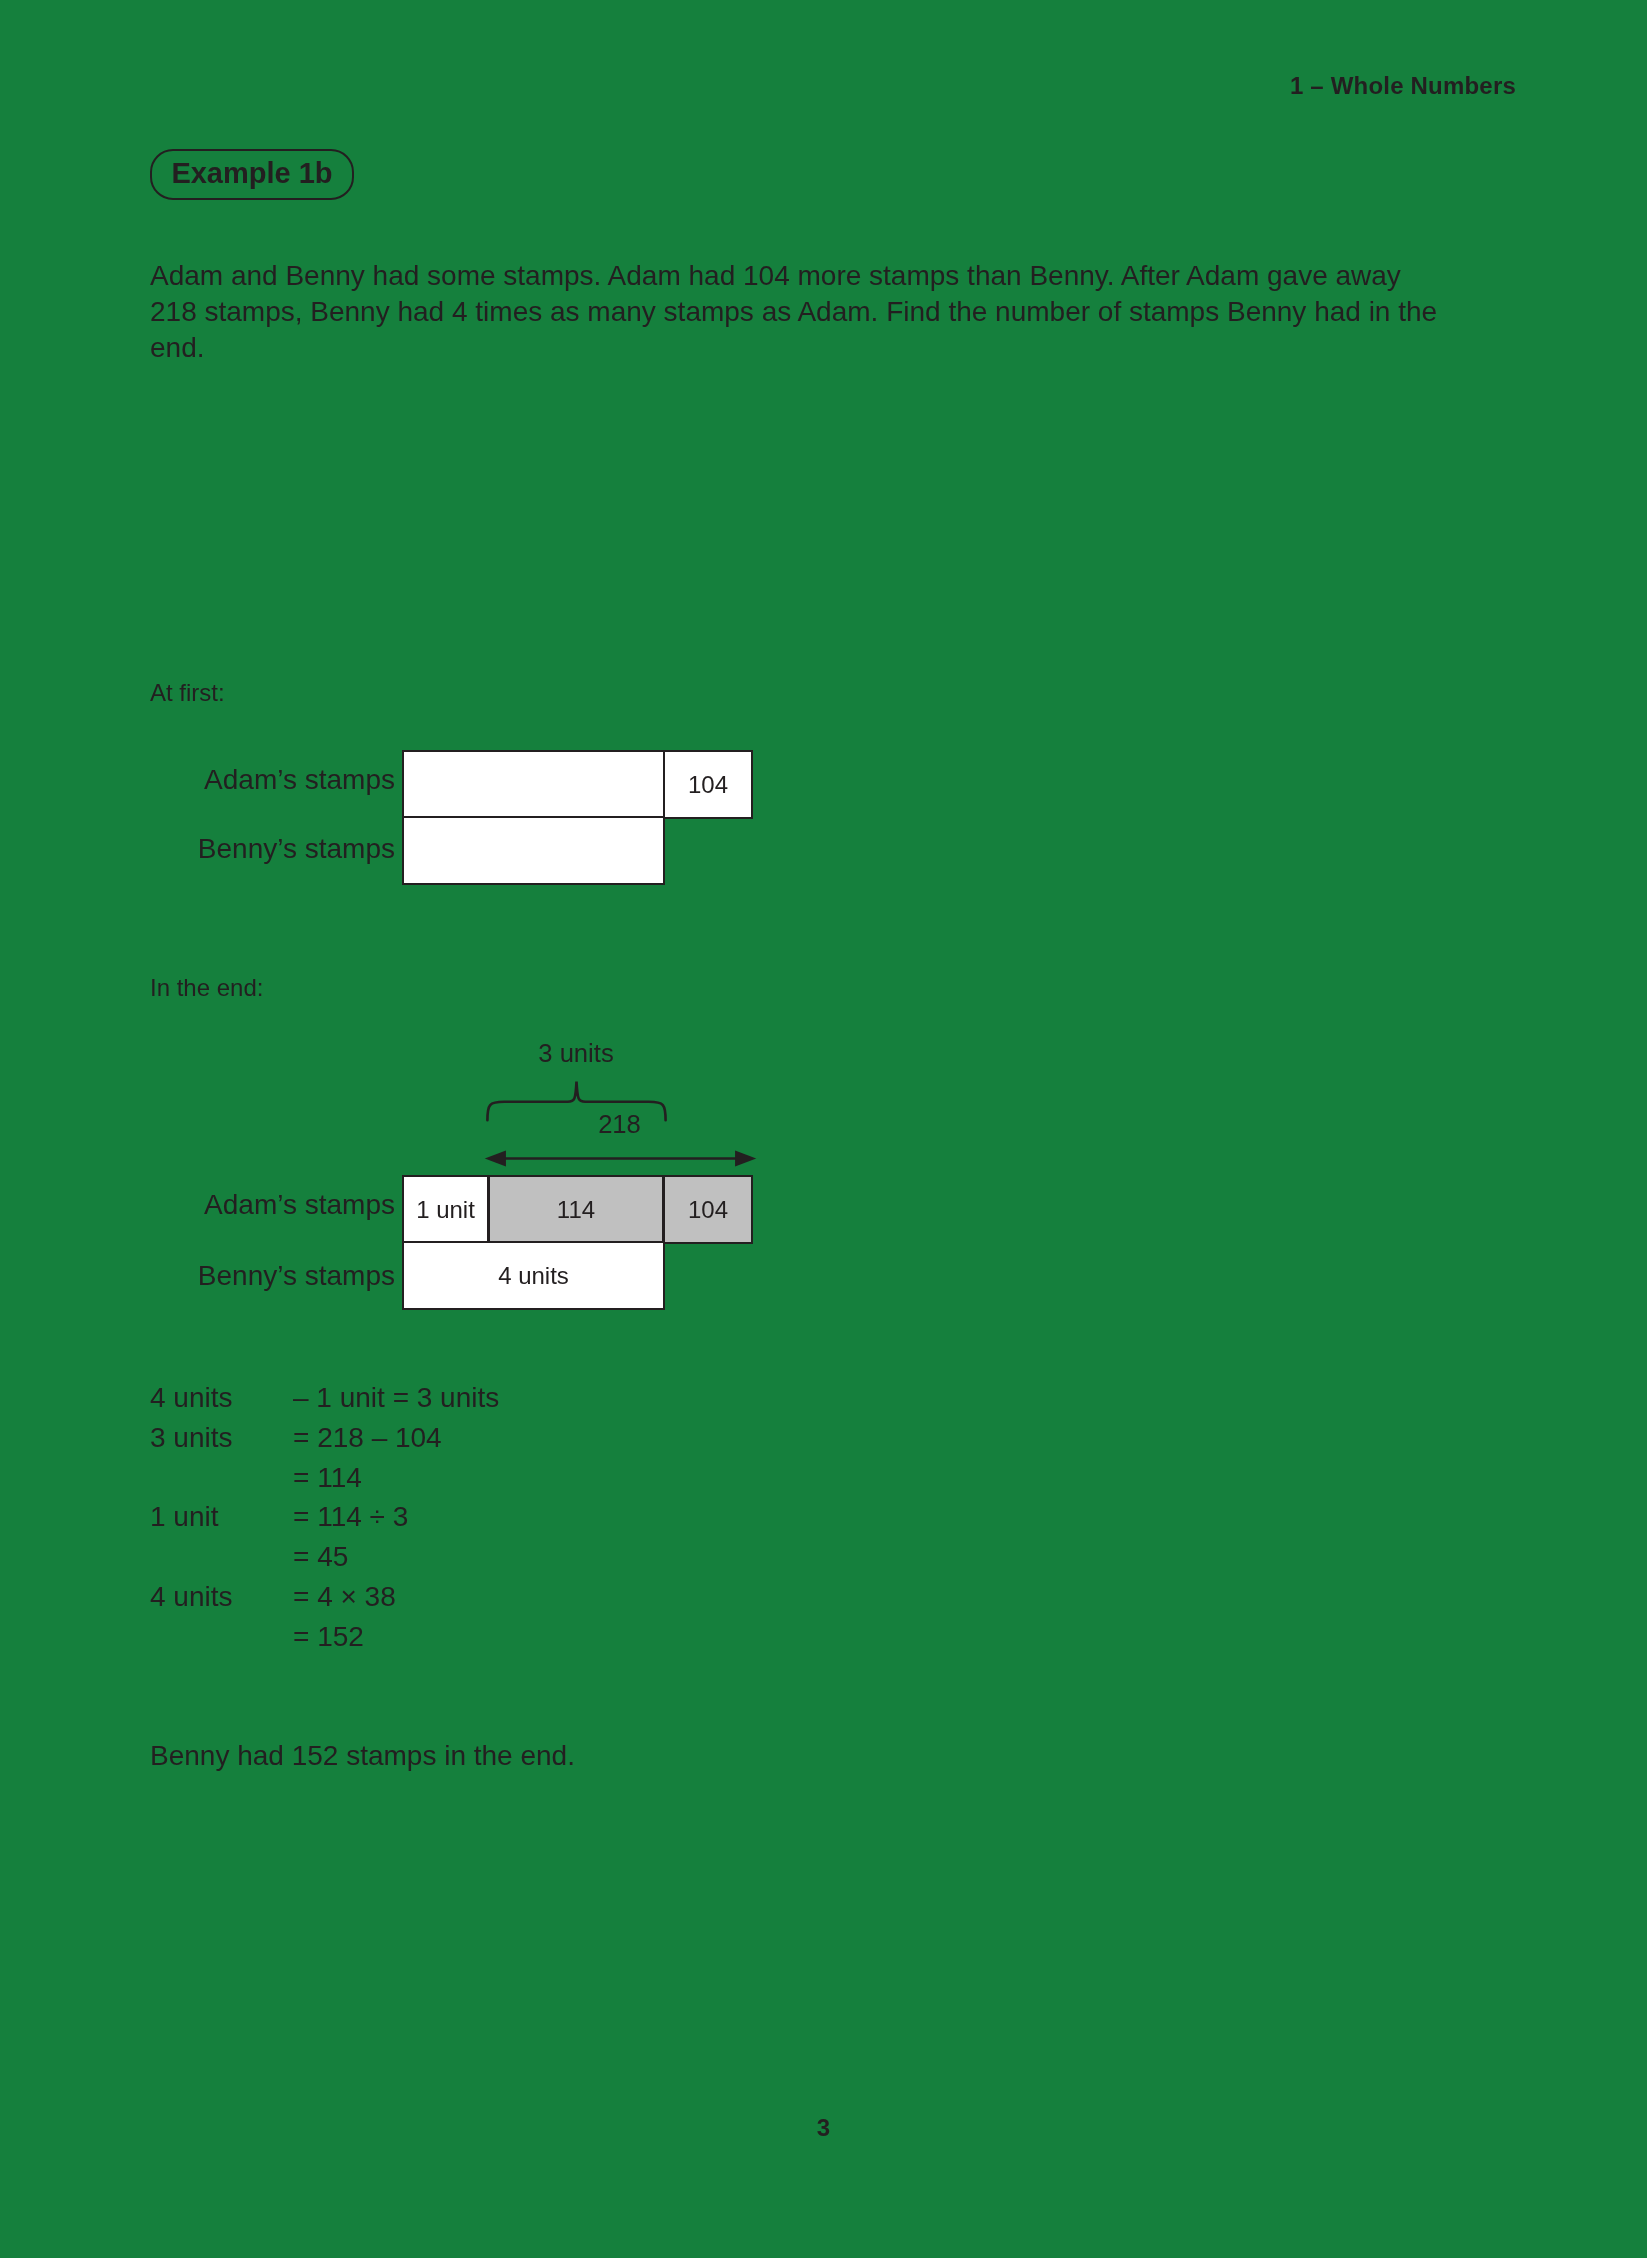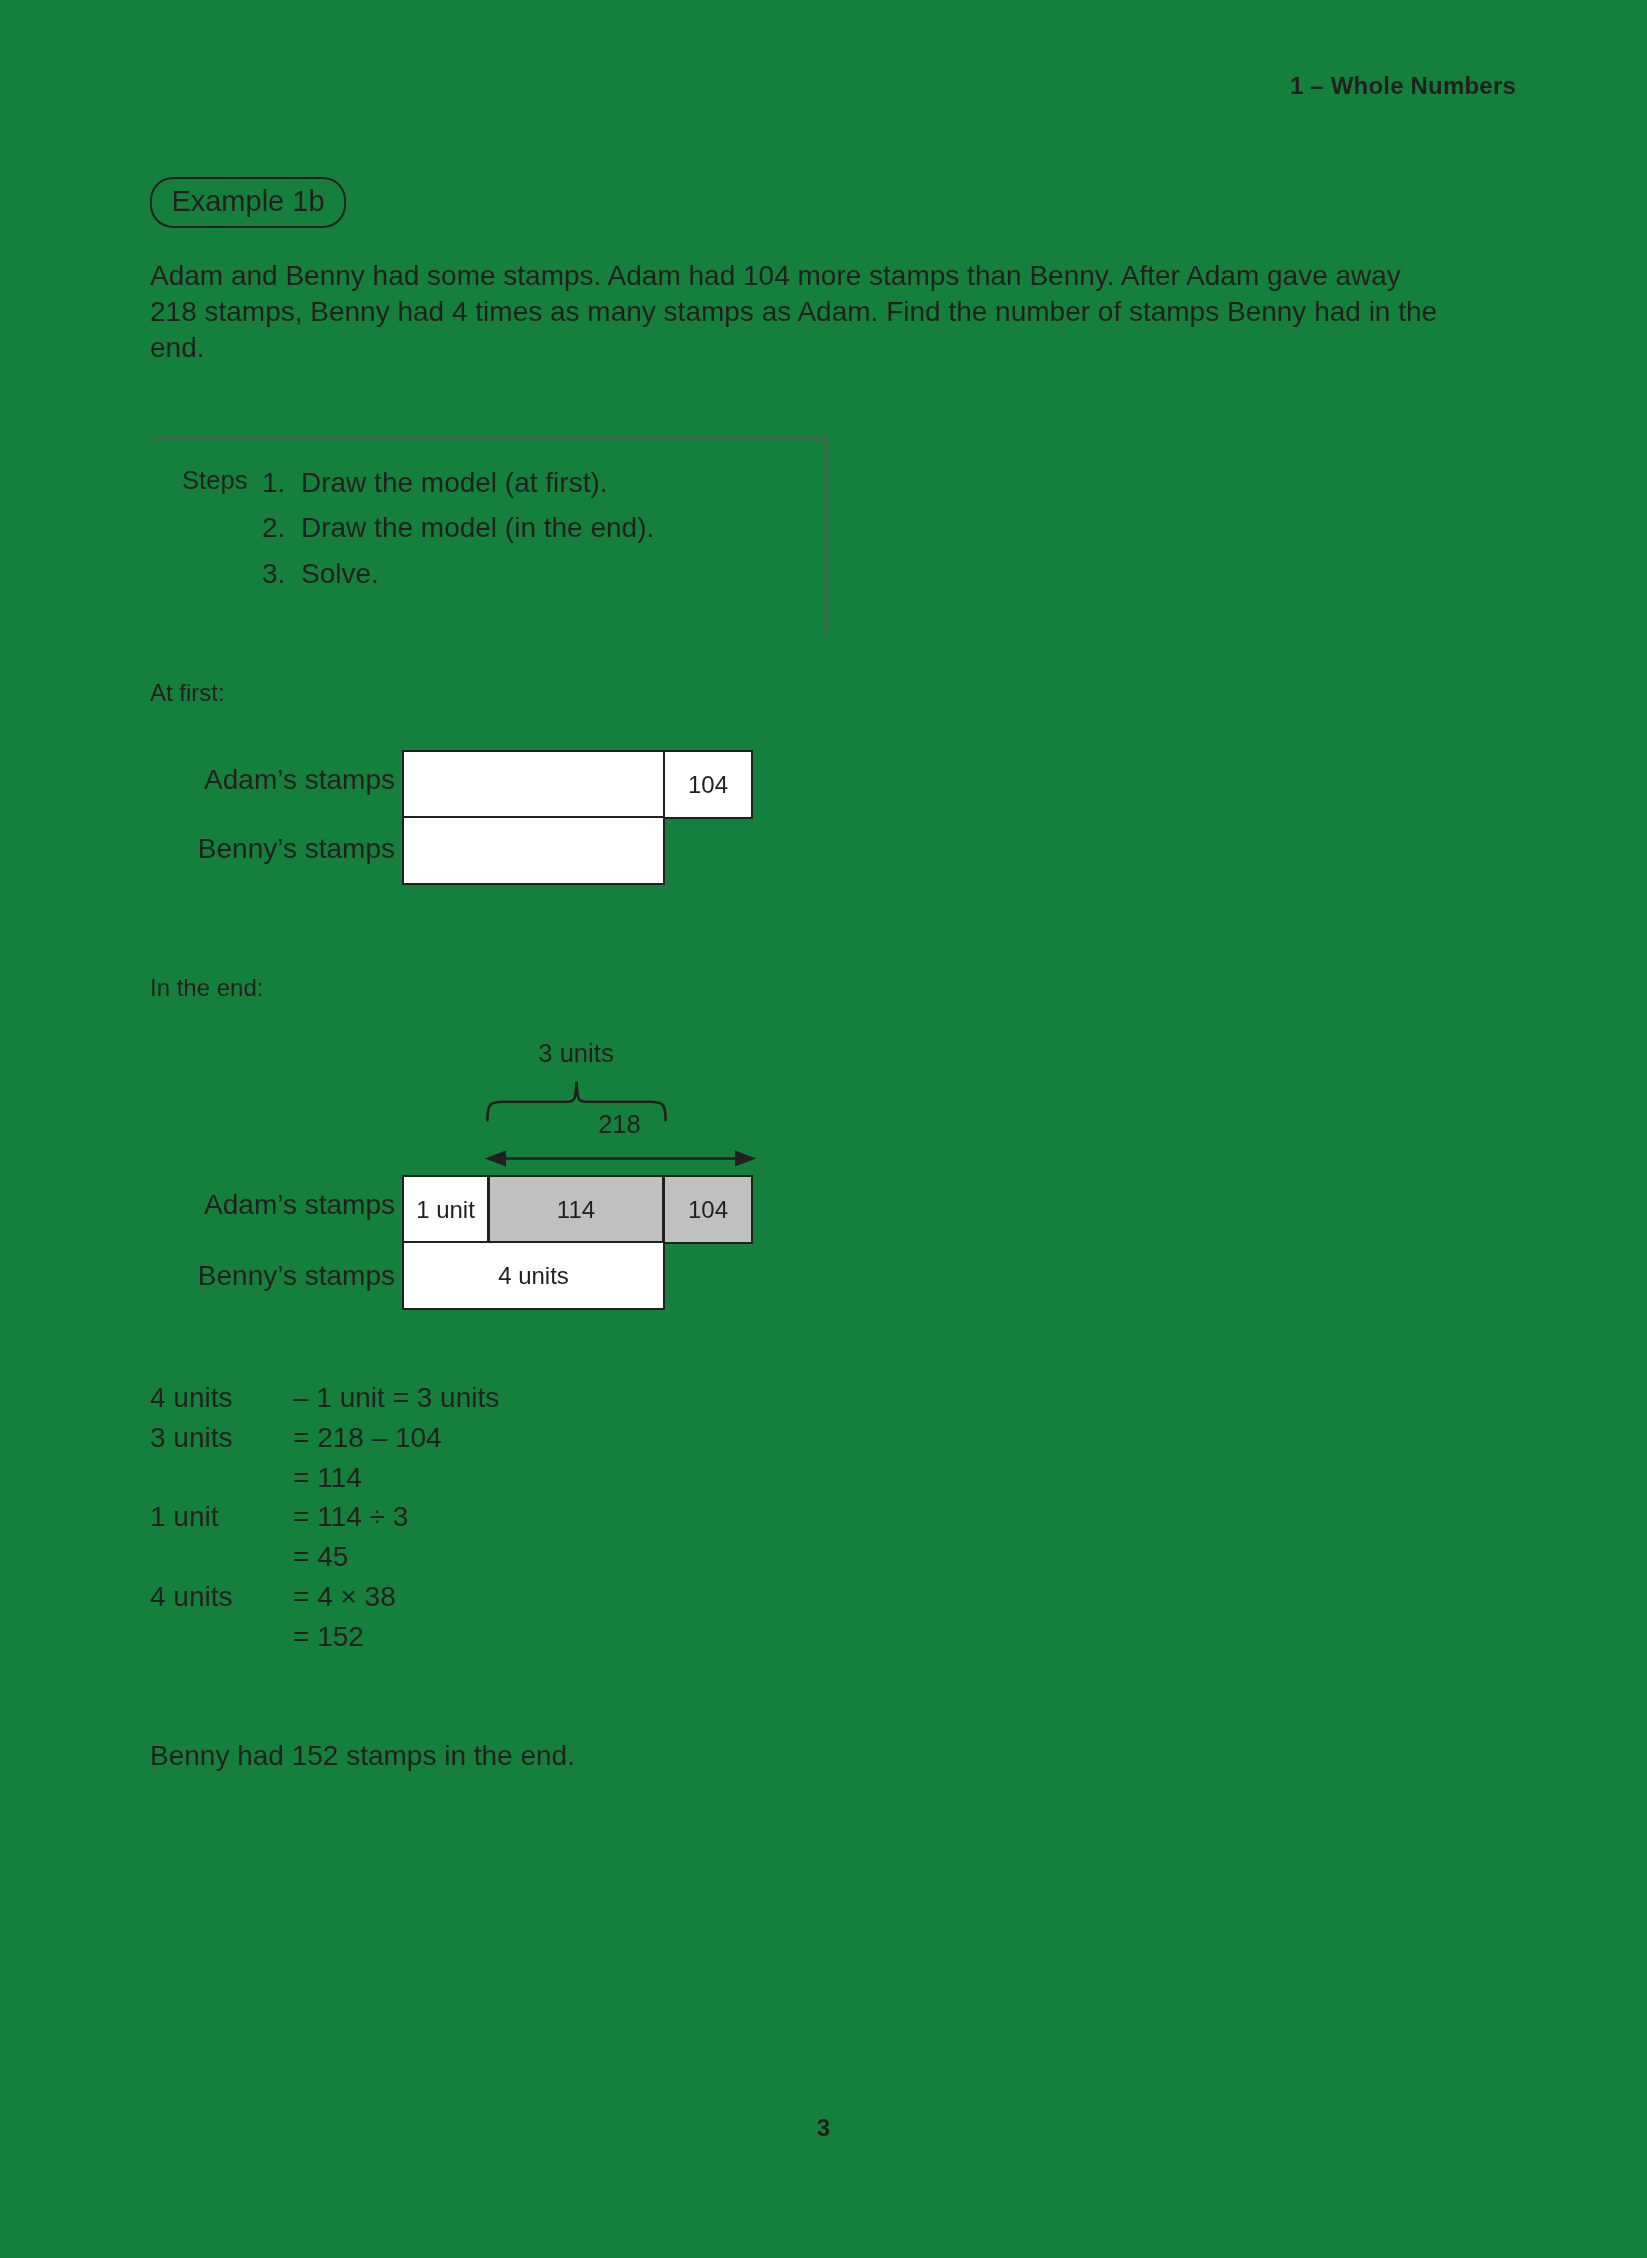--- a/index.html
+++ b/index.html
@@ -27,26 +27,26 @@
     font-size: 24px;
     font-weight: bold;
     letter-spacing: 0.2px;
     color: #231f20;
   }
 
   
   .example-badge {
     position: absolute;
     left: 150px;
-    top: 177px;
+    top: 149px;
     border: 2.6px solid #231f20;
     border-radius: 23px;
     padding: 6.2px 19.4px 8.8px 19.4px;
     font-size: 29px;
-    font-weight: normal;
+    font-weight: bold;
     color: #231f20;
     line-height: 1.12;
   }
 
   
   .problem {
     position: absolute;
     left: 150px;
     top: 234px;
     width: 1292px;
@@ -218,30 +218,20 @@
 <body>
 
 <div id="page">
 
   <div class="running-head">1 – Whole Numbers</div>
 
   <div class="example-badge">Example 1b</div>
 
   <div class="problem">Adam and Benny had some stamps. Adam had 104 more stamps than Benny. After Adam gave away 218 stamps, Benny had 4 times as many stamps as Adam. Find the number of stamps Benny had in the end.</div>
 
-  <div class="steps-box">
-    <div class="steps-inner">
-      <div class="steps-label">Steps</div>
-      <ul class="steps-list">
-        <li><span class="num">1.</span><span>Draw the model (at first).</span></li>
-        <li><span class="num">2.</span><span>Draw the model (in the end).</span></li>
-        <li><span class="num">3.</span><span>Solve.</span></li>
-      </ul>
-    </div>
-  </div>
 
   <div class="caption" id="caption-at-first">At first:</div>
 
   <div id="model-at-first">
     <div class="bar-label" id="m1-adam-label">Adam’s stamps</div>
     <div class="bar-label" id="m1-benny-label">Benny’s stamps</div>
     <div class="seg" id="m1-adam-main"></div>
     <div class="seg" id="m1-adam-diff">104</div>
     <div class="seg" id="m1-benny-bar"></div>
   </div>

